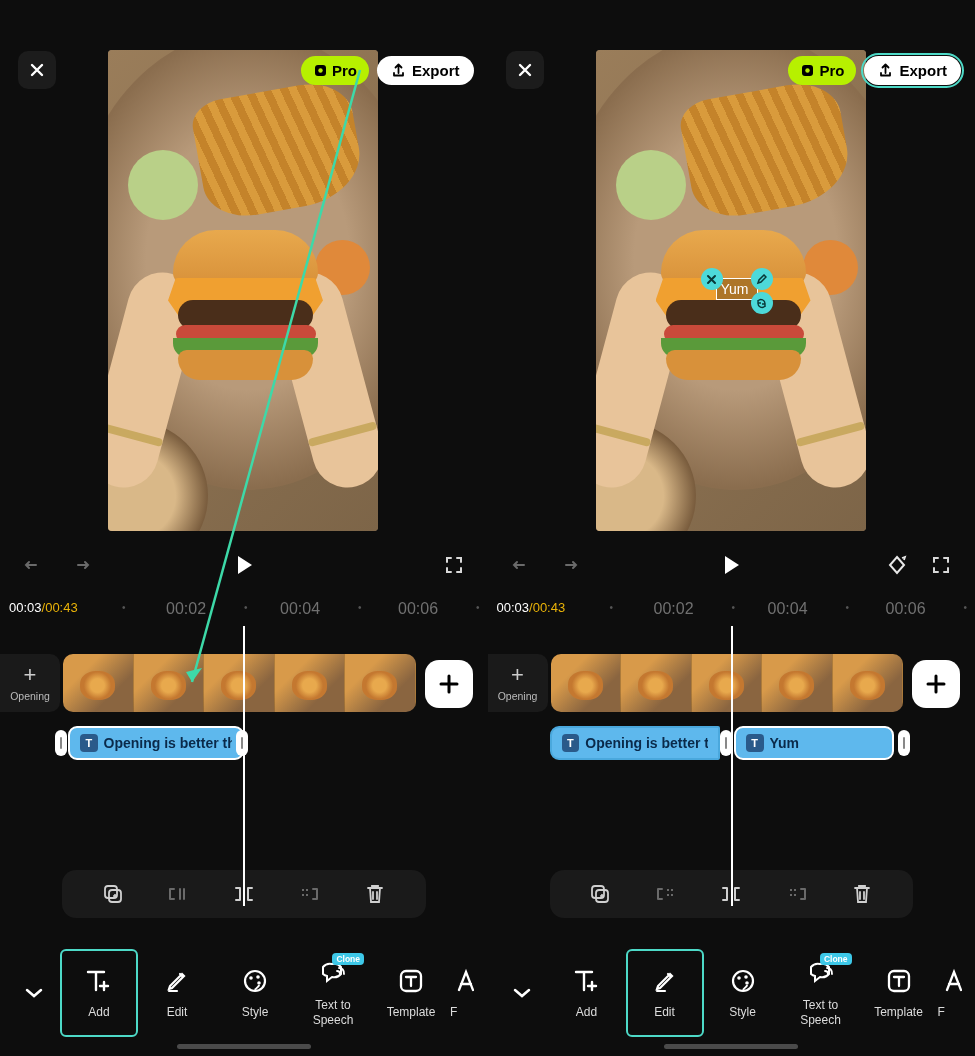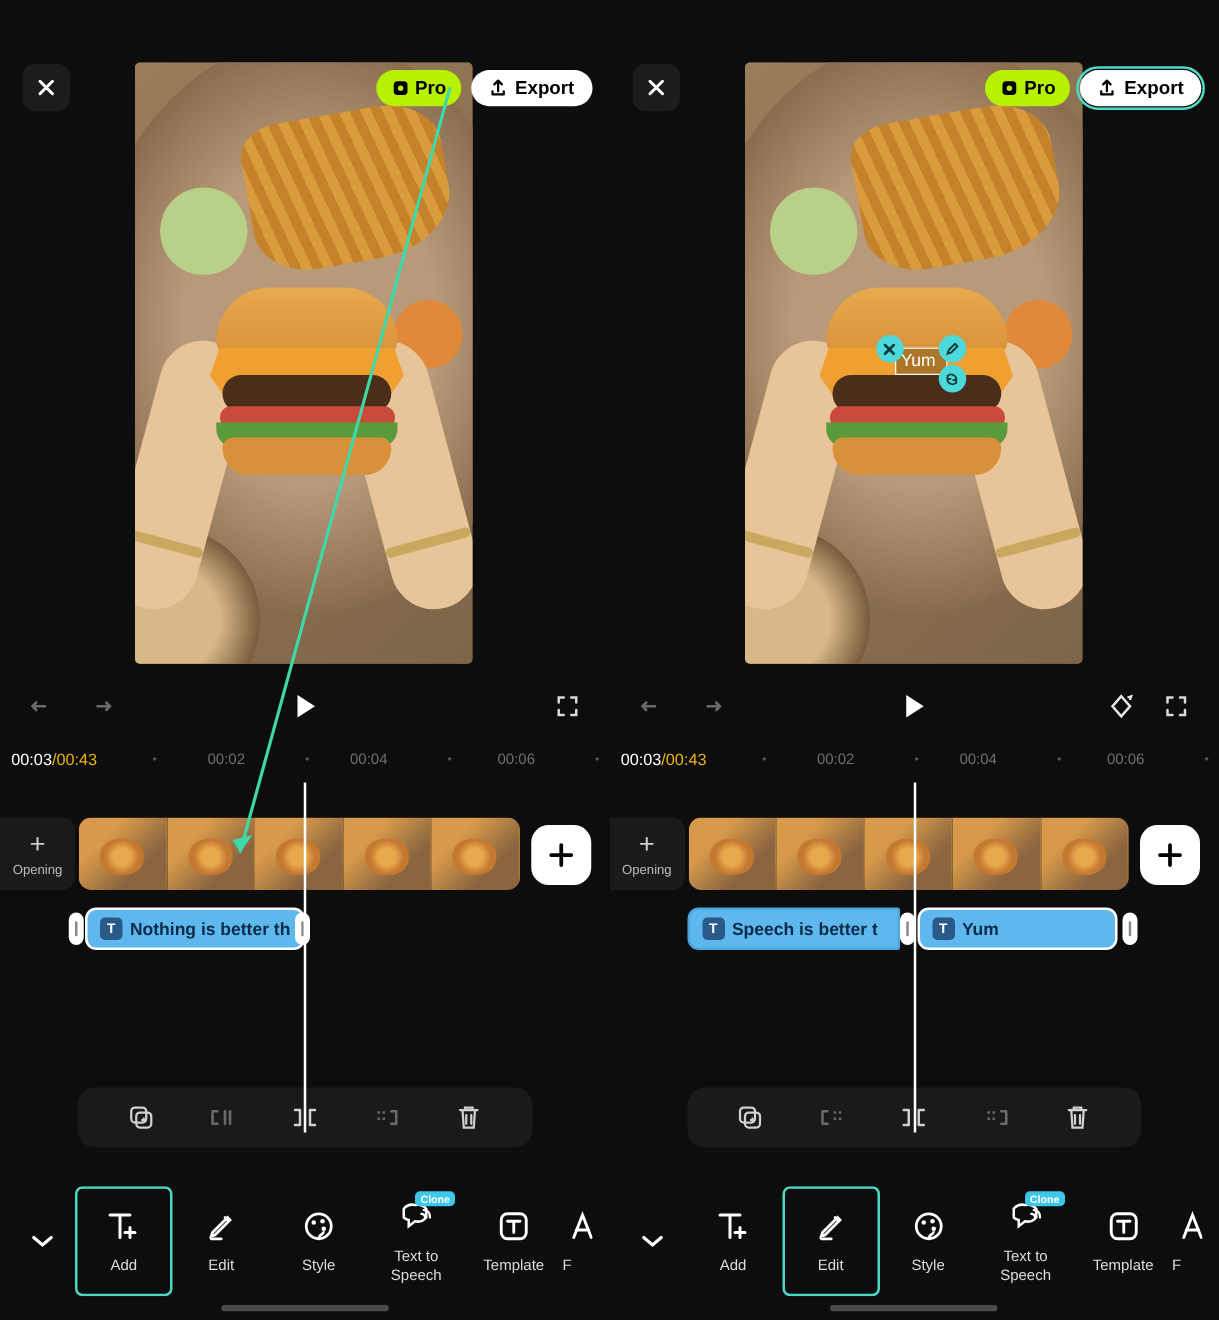--- a/index.html
+++ b/index.html
@@ -34,21 +34,21 @@
 .textbox span{color:#fff;font-size:14px;font-weight:500}
 .tb-handle{position:absolute;width:22px;height:22px;border-radius:50%;background:#4dd9d9;display:flex;align-items:center;justify-content:center}
 .controls{position:absolute;top:545px;left:0;right:0;height:40px;display:flex;align-items:center;padding:0 18px}
 .ctrl-btn{width:32px;height:32px;display:flex;align-items:center;justify-content:center;cursor:pointer;color:#888}
 .play-btn{position:absolute;left:50%;transform:translateX(-50%);width:32px;height:32px;display:flex;align-items:center;justify-content:center;cursor:pointer}
 .right-ctrls{position:absolute;right:18px;display:flex;gap:12px}
 .timecode{position:absolute;top:600px;left:9px;font-size:13px}
 .tc-cur{color:#fff}
 .tc-tot{color:#eab308}
 .ruler{position:absolute;top:598px;left:0;right:0;height:20px}
-.tick{position:absolute;color:#707070;font-size:12px;top:2px}
+.tick{position:absolute;color:#707070;font-size:16px;top:2px}
 .dot{position:absolute;color:#555;font-size:10px;top:4px}
 .timeline{position:absolute;top:648px;left:0;right:0;height:260px}
 .opening{position:absolute;top:6px;left:0;width:60px;height:58px;background:#1a1a1a;border-radius:0 10px 10px 0;display:flex;flex-direction:column;align-items:center;justify-content:center;gap:4px}
 .opening-plus{color:#ccc;font-size:22px;font-weight:300;line-height:1}
 .opening-lbl{color:#bbb;font-size:10.5px}
 .clips{position:absolute;top:6px;left:63px;right:72px;height:58px;border-radius:10px;overflow:hidden;display:flex}
 .clip-thumb{flex:1;background:linear-gradient(135deg,#d89a4a 30%,#8a6540 70%);border-right:1px solid rgba(0,0,0,.2);position:relative}
 .clip-thumb::before{content:'';position:absolute;top:30%;left:25%;width:50%;height:50%;background:radial-gradient(circle,#e8a94d 30%,#c47830 60%);border-radius:45%}
 .add-clip{position:absolute;top:12px;right:15px;width:48px;height:48px;background:#fff;border-radius:14px;display:flex;align-items:center;justify-content:center;cursor:pointer}
 .text-chip{position:absolute;top:78px;height:34px;background:#5eb8ed;border-radius:9px;display:flex;align-items:center;padding:0 10px;gap:6px;border:2px solid #4aa8dd}
@@ -183,21 +183,21 @@
     </div>
     <div class="add-clip">
           <svg width="22" height="22" viewBox="0 0 22 22">
             <path d="M11 3v16M3 11h16" stroke="#000" stroke-width="3" stroke-linecap="round"></path>
           </svg>
         </div>
 
     <div class="chip-handle" style="left:55px"></div>
     <div class="text-chip sel" style="left:68px;width:176px">
       <div class="ticon">T</div>
-      <div class="tlbl">Nothing is better th</div>
+      <div class="tlbl">Opening is better th</div>
     </div>
     <div class="chip-handle" style="left:236px"></div>
 
     <div class="playhead" style="left:243px"></div>
 
     <div class="edit-strip">
       <div class="strip-btn">
             <svg width="22" height="22" viewBox="0 0 22 22">
               <rect x="3" y="3" width="12" height="12" rx="3" stroke="#d0d0d0" stroke-width="1.8" fill="none"></rect>
               <rect x="7" y="7" width="12" height="12" rx="3" stroke="#d0d0d0" stroke-width="1.8" fill="none"></rect>
@@ -422,21 +422,21 @@
           <div class="clip-thumb"></div>
     </div>
     <div class="add-clip">
           <svg width="22" height="22" viewBox="0 0 22 22">
             <path d="M11 3v16M3 11h16" stroke="#000" stroke-width="3" stroke-linecap="round"></path>
           </svg>
         </div>
 
     <div class="text-chip" style="left:62px;width:170px;border-radius:9px 2px 2px 9px">
       <div class="ticon">T</div>
-      <div class="tlbl">Speech is better t</div>
+      <div class="tlbl">Opening is better t</div>
     </div>
     <div class="chip-handle" style="left:232px"></div>
     <div class="text-chip sel" style="left:246px;width:160px">
       <div class="ticon">T</div>
       <div class="tlbl">Yum</div>
     </div>
     <div class="chip-handle" style="left:410px"></div>
 
     <div class="playhead" style="left:243px"></div>
 

